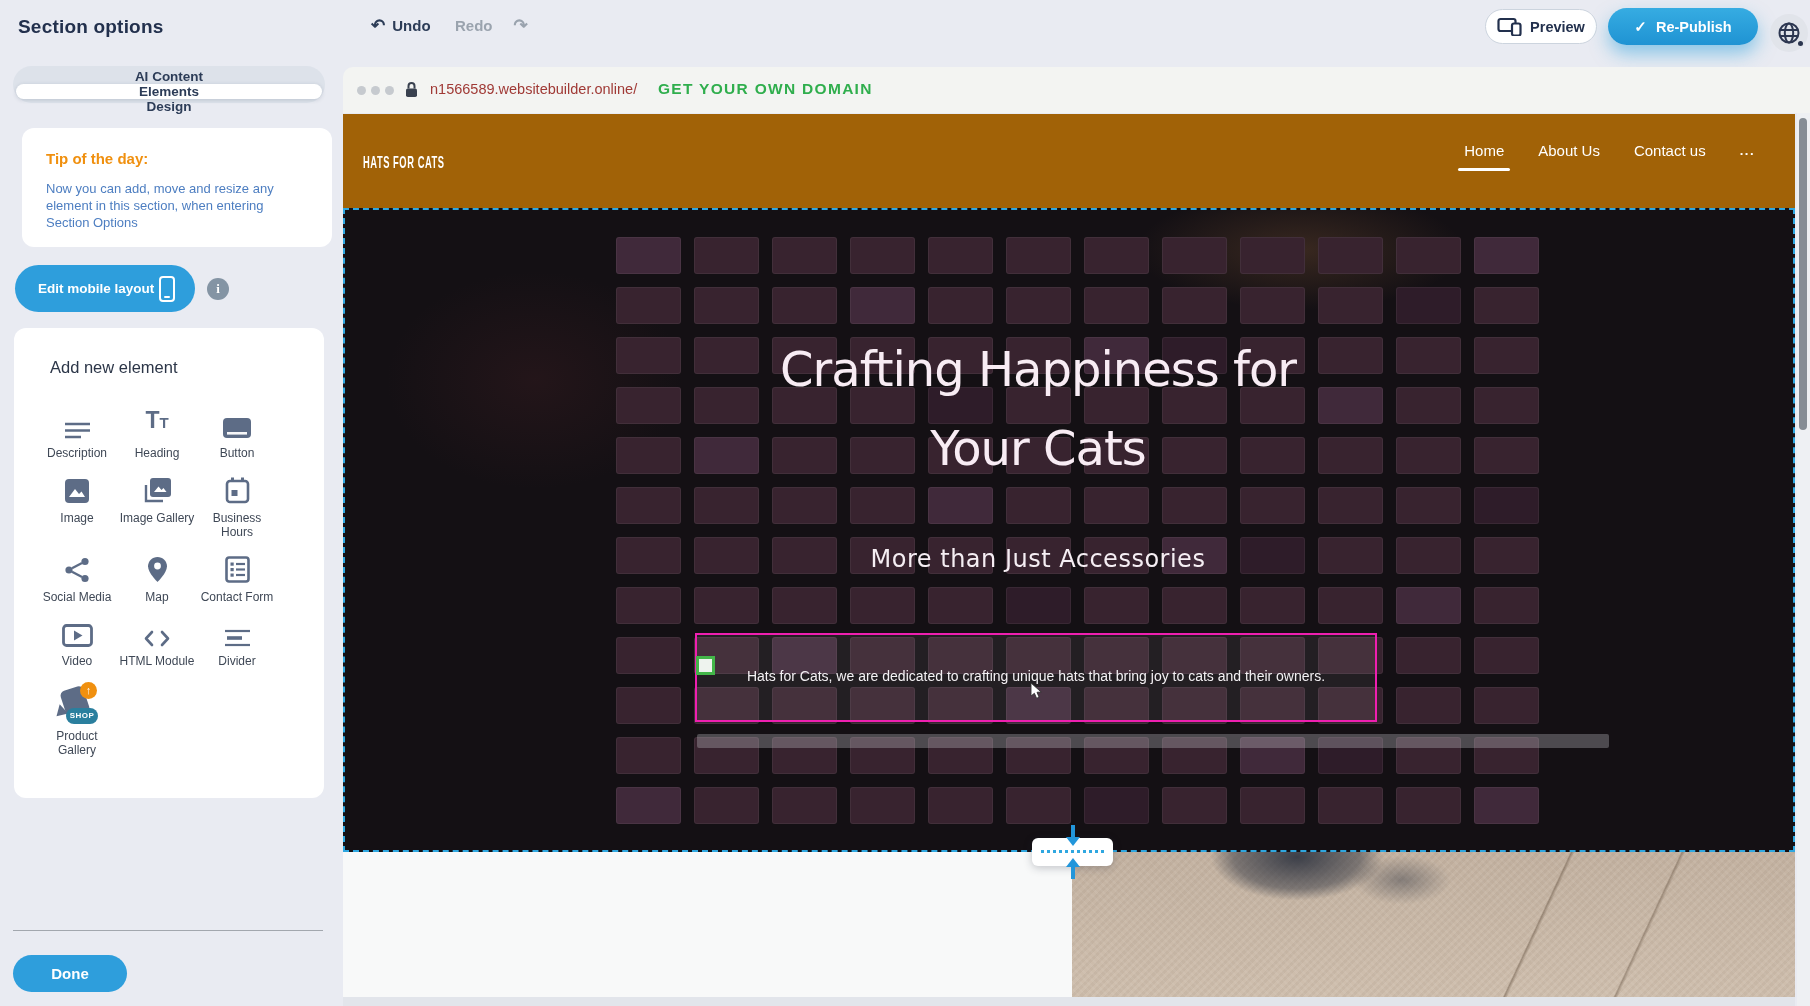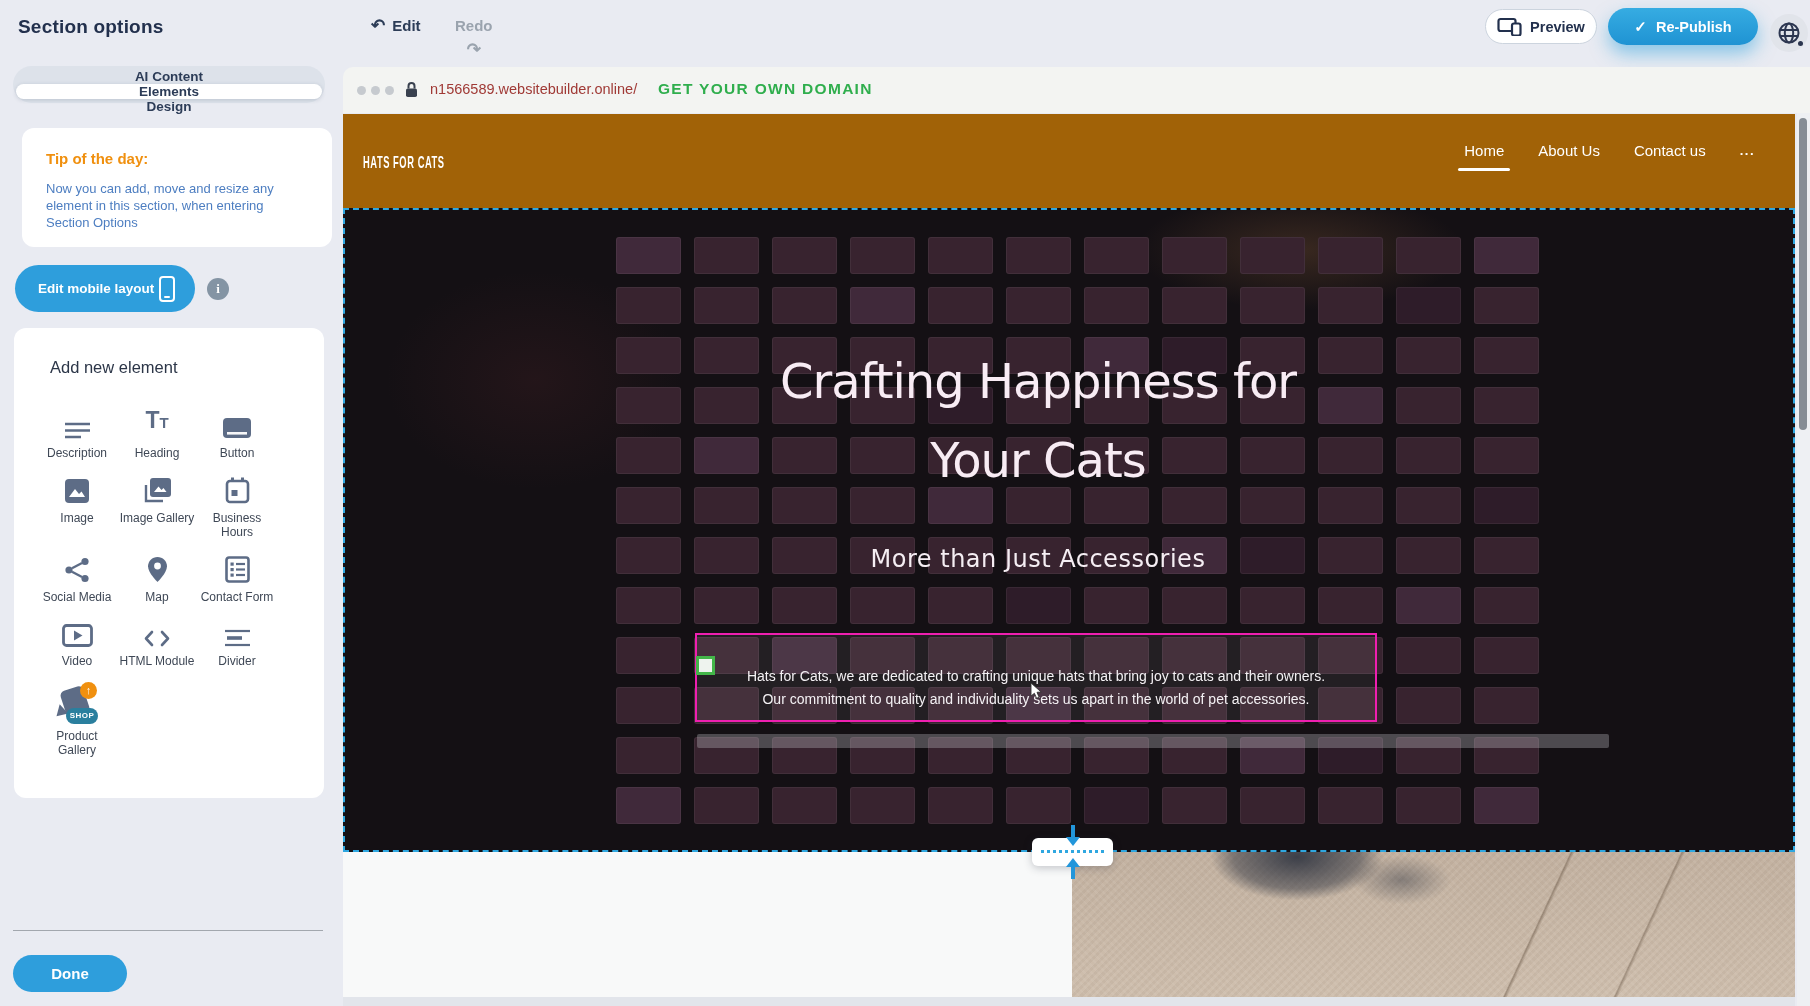--- a/index.html
+++ b/index.html
@@ -3,21 +3,21 @@
 <meta charset="utf-8">
 <style>
   * { margin:0; padding:0; box-sizing:border-box; }
   html,body { width:1810px; height:1006px; }
   body { position:relative; overflow:hidden; background:#e9ebf2; font-family:"Liberation Sans",sans-serif; }
 
   
   .page-title { position:absolute; left:18px; top:16px; font-size:19px; font-weight:bold; color:#22304d; letter-spacing:.2px; }
   .undo-btn { position:absolute; left:371px; top:17px; display:flex; align-items:center; gap:7px; font-size:15px; font-weight:bold; color:#2c3c57; cursor:pointer; }
   .undo-btn .u-ico { font-size:17px; line-height:1; }
-  .redo-btn { position:absolute; left:455px; top:17px; display:flex; align-items:center; gap:7px; font-size:15px; font-weight:bold; color:#9aa3ae; cursor:pointer;flex-direction:column; }
+  .redo-btn { position:absolute; left:455px; top:17px; display:flex; align-items:center; gap:21px; font-size:15px; font-weight:bold; color:#9aa3ae; cursor:pointer; }
   .redo-btn .u-ico { font-size:17px; line-height:1; }
   .preview-btn { position:absolute; left:1485px; top:9px; width:112px; height:35px; border-radius:18px; background:#fff; border:1.5px solid #ccd4de; display:flex; align-items:center; justify-content:center; gap:8px; font-size:14.5px; font-weight:bold; color:#22304d; cursor:pointer; }
   .republish-btn { position:absolute; left:1608px; top:8px; width:150px; height:37px; border-radius:19px;
     background:linear-gradient(180deg,#36ace2,#1f93d3); box-shadow:0 9px 18px rgba(43,162,222,.5);
     display:flex; align-items:center; justify-content:center; gap:9px; color:#fff; font-size:14.5px; font-weight:bold; cursor:pointer; }
   .republish-btn .chk { font-size:15px; }
   .globe-btn { position:absolute; left:1770px; top:14px; width:38px; height:38px; border-radius:50%; background:#e1e4ea; display:flex; align-items:center; justify-content:center; cursor:pointer; }
   .globe-btn .gdot { position:absolute; right:5px; bottom:6px; width:5px; height:5px; border-radius:50%; background:#2c3650; }
 
   
@@ -74,21 +74,21 @@
   
   .hero { position:absolute; left:343px; top:208px; width:1452px; height:644px; background:#141014; border:2px dashed #2fa7e0; overflow:hidden; }
   .hero-glow1 { position:absolute; left:790px; top:-20px; width:330px; height:120px; background:radial-gradient(ellipse at center, rgba(141,95,58,.30), transparent 70%); }
   .hero-glow2 { position:absolute; left:40px; top:60px; width:300px; height:220px; background:radial-gradient(ellipse at center, rgba(90,40,45,.22), transparent 70%); }
   .tile-grid { position:absolute; left:271px; top:27px; width:923px; height:587px; display:grid; grid-template-columns:repeat(12,65px); grid-template-rows:repeat(12,37px); gap:13px; }
   .tile { background:#38232f; border:1px solid rgba(255,255,255,.055); border-radius:3px; }
   .tile-light { background:#40293a; }
   .tile-dark { background:#2e1c29; }
 
   .hero-content { position:absolute; left:0; top:0; width:1386px; text-align:center; color:#f8ecf4; }
-  .hero-h1 { position:absolute; top:132px; width:100%; font-family:"DejaVu Sans",sans-serif; font-size:48px; line-height:79px; letter-spacing:-1px; }
+  .hero-h1 { position:absolute; top:120px; width:100%; font-family:"DejaVu Sans",sans-serif; font-size:48px; line-height:79px; letter-spacing:-1px; }
   .hero-sub { position:absolute; top:335px; width:100%; font-family:"DejaVu Sans",sans-serif; font-size:24px; letter-spacing:.5px; color:#f5eef3; }
 
   .sel-box { position:absolute; left:350px; top:423px; width:682px; height:89px; border:2px solid #ee1fb0; background:rgba(255,255,255,.065); padding-top:30px; text-align:center; }
   .sel-box .pline { font-size:14px; line-height:23px; color:#f4f1f4; white-space:nowrap; }
   .sel-handle { position:absolute; left:351px; top:446px; width:19px; height:19px; background:#eef3ee; border:3px solid #43b649; z-index:3; }
   .guide-bar { position:absolute; left:352px; top:524px; width:912px; height:14px; background:rgba(195,195,200,.33); border-radius:2px; }
   .mouse-cursor { position:absolute; left:685px; top:473px; z-index:4; }
 
   
   .resize-handle { position:absolute; left:1032px; top:838px; width:81px; height:28px; background:#fff; border-radius:6px; box-shadow:0 2px 8px rgba(30,40,60,.25); z-index:5; }
@@ -116,21 +116,21 @@
 
   svg { display:block; }
 </style>
 </head>
 <body>
 
 <div class="page-title">Section options</div>
 
 <div class="undo-btn">
   <span class="u-ico">↶</span>
-  <span>Edit</span>
+  <span>Undo</span>
 </div>
 <div class="redo-btn">
   <span>Redo</span>
   <span class="u-ico">↷</span>
 </div>
 
 <div class="preview-btn">
   <span>
     <svg width="25" height="19" viewBox="0 0 25 19">
       <rect x="1.5" y="2" width="17" height="12" rx="2" fill="none" stroke="#22304d" stroke-width="2.2"></rect>
@@ -507,21 +507,20 @@
     <div class="hero-h1">
       <div>Crafting Happiness for</div>
       <div>Your Cats</div>
     </div>
     <div class="hero-sub">More than Just Accessories</div>
   </div>
 
   <div class="sel-handle"></div>
   <div class="sel-box">
     <div class="pline">Hats for Cats, we are dedicated to crafting unique hats that bring joy to cats and their owners.</div>
-    <div class="pline">Our commitment to quality and individuality sets us apart in the world of pet accessories.</div>
   </div>
   <div class="guide-bar"></div>
 
   <div class="mouse-cursor">
     <svg width="15" height="17" viewBox="0 0 15 17">
         <polygon points="1,0 1,13 4.4,10.3 6.6,15.3 9.1,14.2 7,9.3 11.2,9" fill="#fff" stroke="#333" stroke-width="0.9"></polygon>
       </svg>
   </div>
 </div>
 

